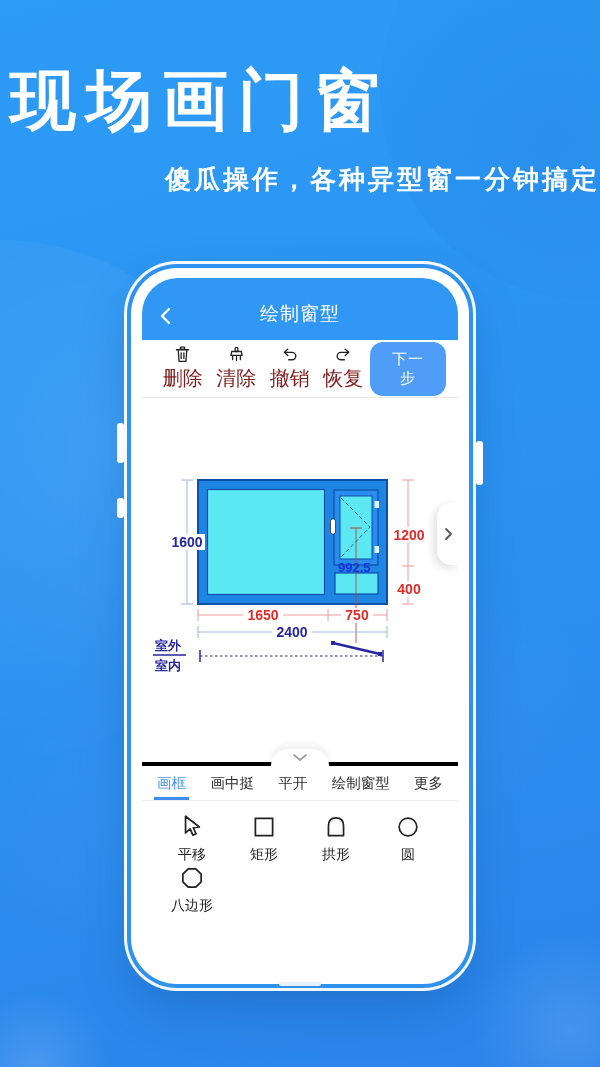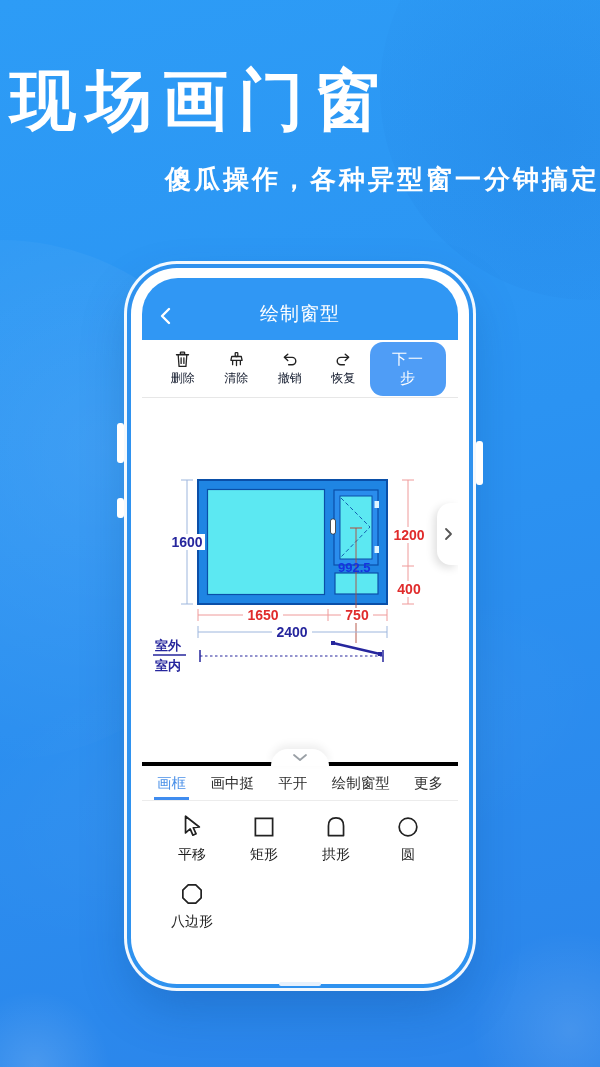--- a/index.html
+++ b/index.html
@@ -33,39 +33,39 @@
     display:flex;flex-direction:column;}
 
   .app-header{height:62px;background:#3097f4;display:flex;align-items:flex-end;position:relative;flex:none;}
   .back{position:absolute;left:16px;bottom:14px;width:20px;height:20px;display:flex;align-items:center;}
   .app-title{width:100%;text-align:center;color:#fff;font-size:19px;padding-bottom:13px;letter-spacing:1px;}
 
   .toolbar{height:57px;background:#fff;border-bottom:1px solid #e7e7e7;display:flex;align-items:center;
     padding:0 12px 0 14px;flex:none;}
   .tb-item{display:flex;flex-direction:column;align-items:center;gap:1px;width:56px;cursor:pointer;}
   .tb-item svg{display:block;}
-  .tb-label{font-size:12px;color:#0f172a;}
+  .tb-label{font-size:20px;color:#7f1d1d;}
   .next-btn{margin-left:auto;background:#4f9df6;color:#fff;font-size:15px;border:none;border-radius:13px;
     padding:8px 15px;letter-spacing:1px;cursor:pointer;}
 
   .canvas{flex:1;position:relative;background:#fff;}
   .diagram{position:absolute;left:8px;top:33px;}
   .drawer-tab{position:absolute;right:0;top:105px;width:21px;height:62px;background:#fff;
     border-radius:14px 0 0 14px;box-shadow:-3px 3px 8px rgba(0,0,0,.13);display:flex;align-items:center;justify-content:center;cursor:pointer;}
 
   .bottom-panel{flex:none;position:relative;background:#fff;border-top:4px solid #000000;height:208px;}
   .collapse-tab{position:absolute;top:-17px;left:50%;transform:translateX(-50%);width:58px;height:17px;
     background:#fff;border-radius:30px 30px 0 0;box-shadow:0 -4px 8px rgba(0,0,0,.07);
     display:flex;align-items:center;justify-content:center;cursor:pointer;}
   .tabs{display:flex;justify-content:space-between;align-items:stretch;height:34px;padding:0 12px;
     border-bottom:1px solid #ececec;}
   .tab{font-size:14.5px;color:#2e2e2e;line-height:34px;padding:0 3px;border-bottom:3px solid transparent;
     box-sizing:border-box;cursor:pointer;white-space:nowrap;}
   .tab.active{color:#4a90e8;border-bottom-color:#3f8cef;}
-  .tools{display:grid;grid-template-columns:repeat(4,1fr);row-gap:16px;padding:12px 14px 0 14px;}
+  .tools{display:grid;grid-template-columns:repeat(4,1fr);padding:12px 14px 0 14px;}
   .tool{display:flex;flex-direction:column;align-items:center;gap:5px;cursor:pointer;}
   .tool svg{display:block;}
   .tool-label{font-size:14px;color:#1e1e1e;}
 
   .dim-red{fill:#e02b2b;font-weight:bold;font-size:14px;}
   .dim-navy{fill:#26269d;font-weight:bold;font-size:14px;}
   .io-label{fill:#26269d;font-weight:bold;font-size:13px;}
   .sash-val{fill:#1632e0;font-weight:bold;font-size:13px;}
 </style>
 </head>

